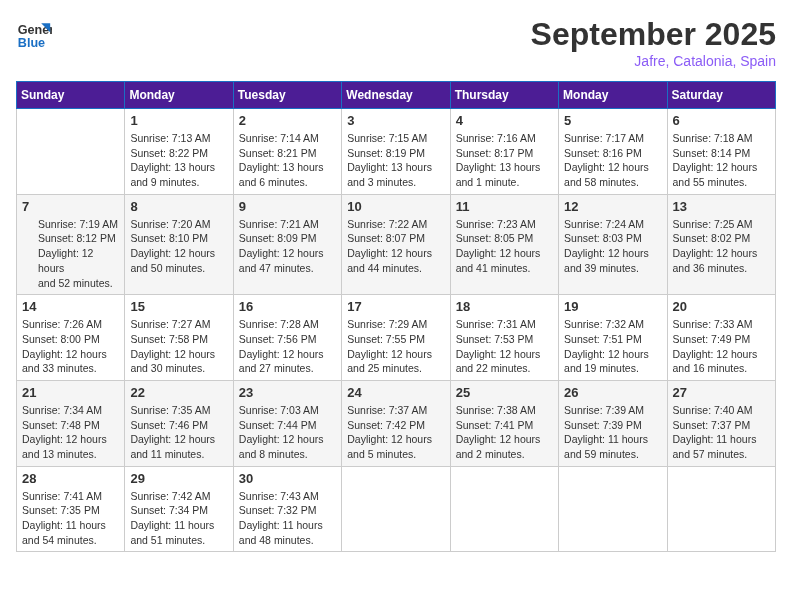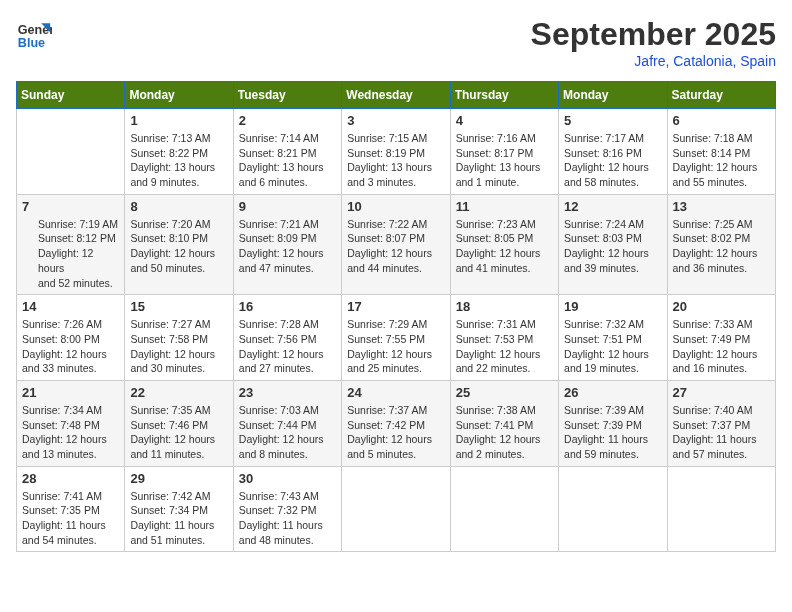--- a/index.html
+++ b/index.html
@@ -28,21 +28,21 @@
     .title-block {
       text-align: right;
     }
     .month-title {
       font-size: 32px;
       font-weight: bold;
       color: #333;
     }
     .location {
       font-size: 14px;
-      color: #1d4ed8;
+      color: #8b5cf6;
     }
     .calendar {
       width: 100%;
       border-collapse: collapse;
       font-size: 11px;
     }
     .calendar th {
       background: #1a6fc4;
       color: #fff;
       padding: 6px 4px;
@@ -72,21 +72,21 @@
     .empty {
       background: #f9f9f9;
     }
     tr:nth-child(even) td {
       background: #f5f5f5;
     }
     tr:nth-child(odd) td {
       background: #fff;
     }
     .calendar thead tr th {
-      background: #4d7c0f;
+      background: #4c1d95;
     }
   </style>
 </head>
 <body>
 
 <div class="header">
   <div class="logo">
     <svg class="logo-icon" viewBox="0 0 40 40">
       <text x="2" y="20" font-size="14" fill="#333" font-weight="bold">General</text>
       <text x="2" y="34" font-size="14" fill="#1a6fc4" font-weight="bold">Blue</text>

